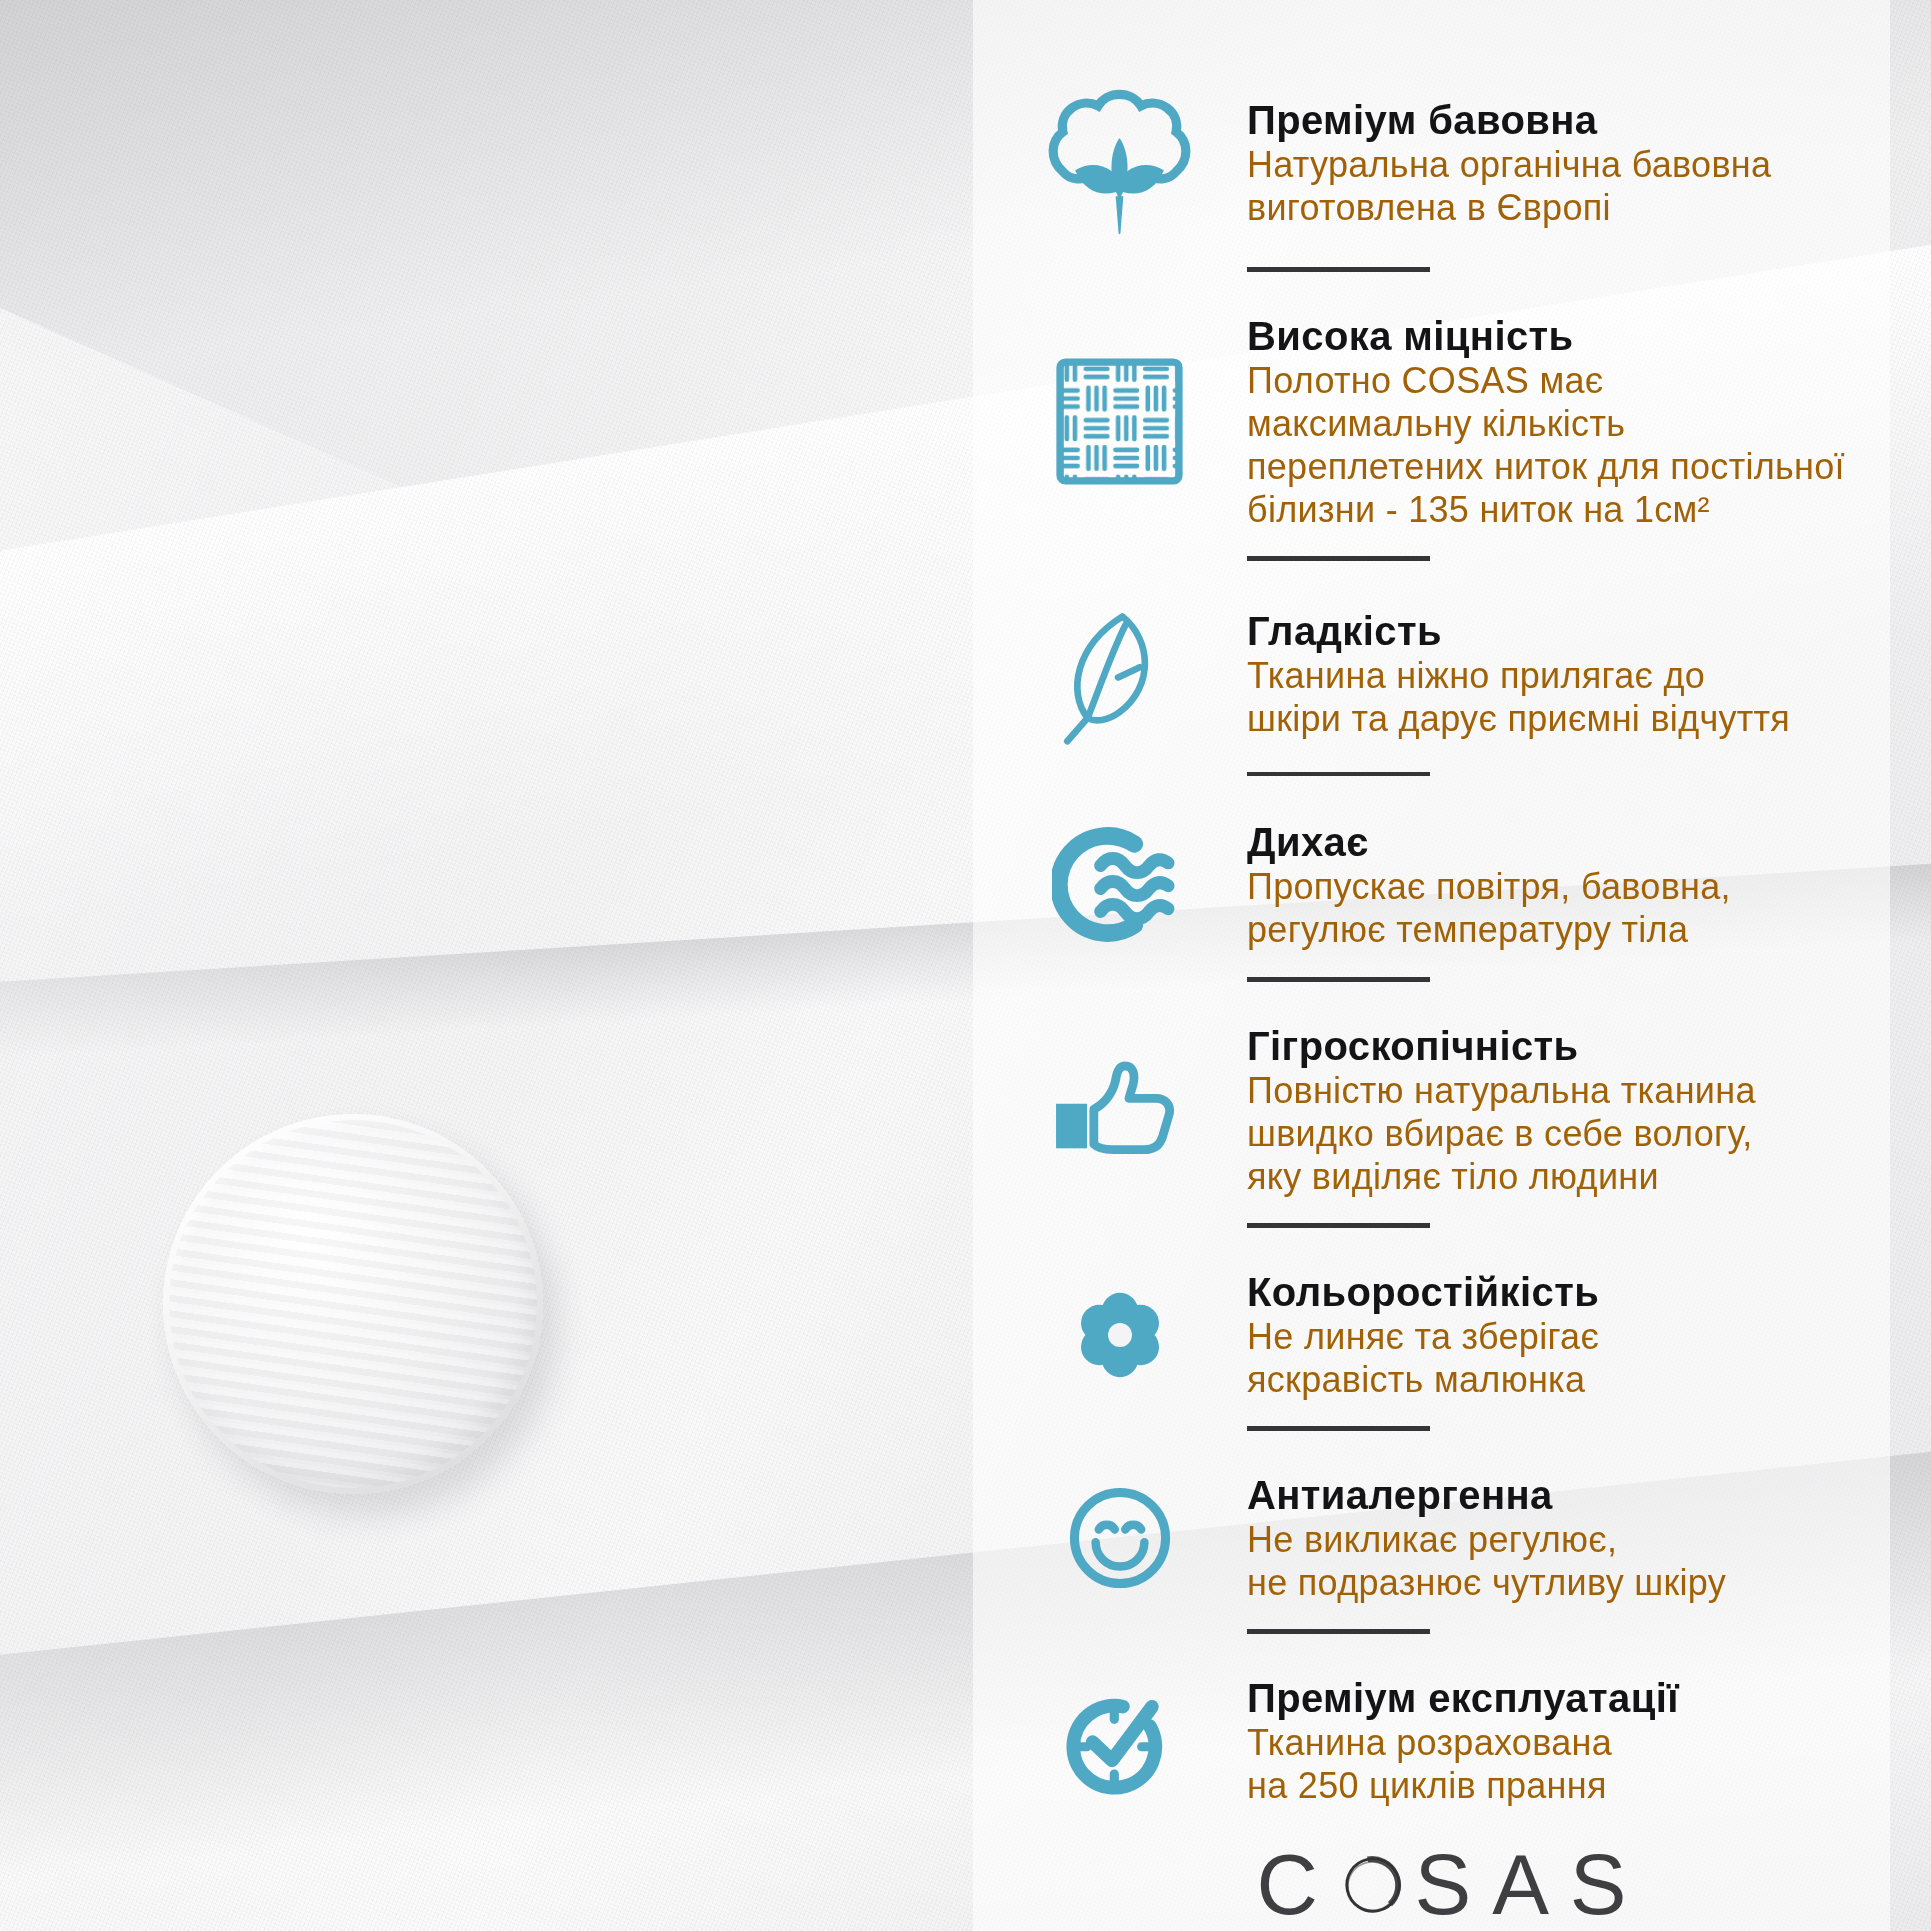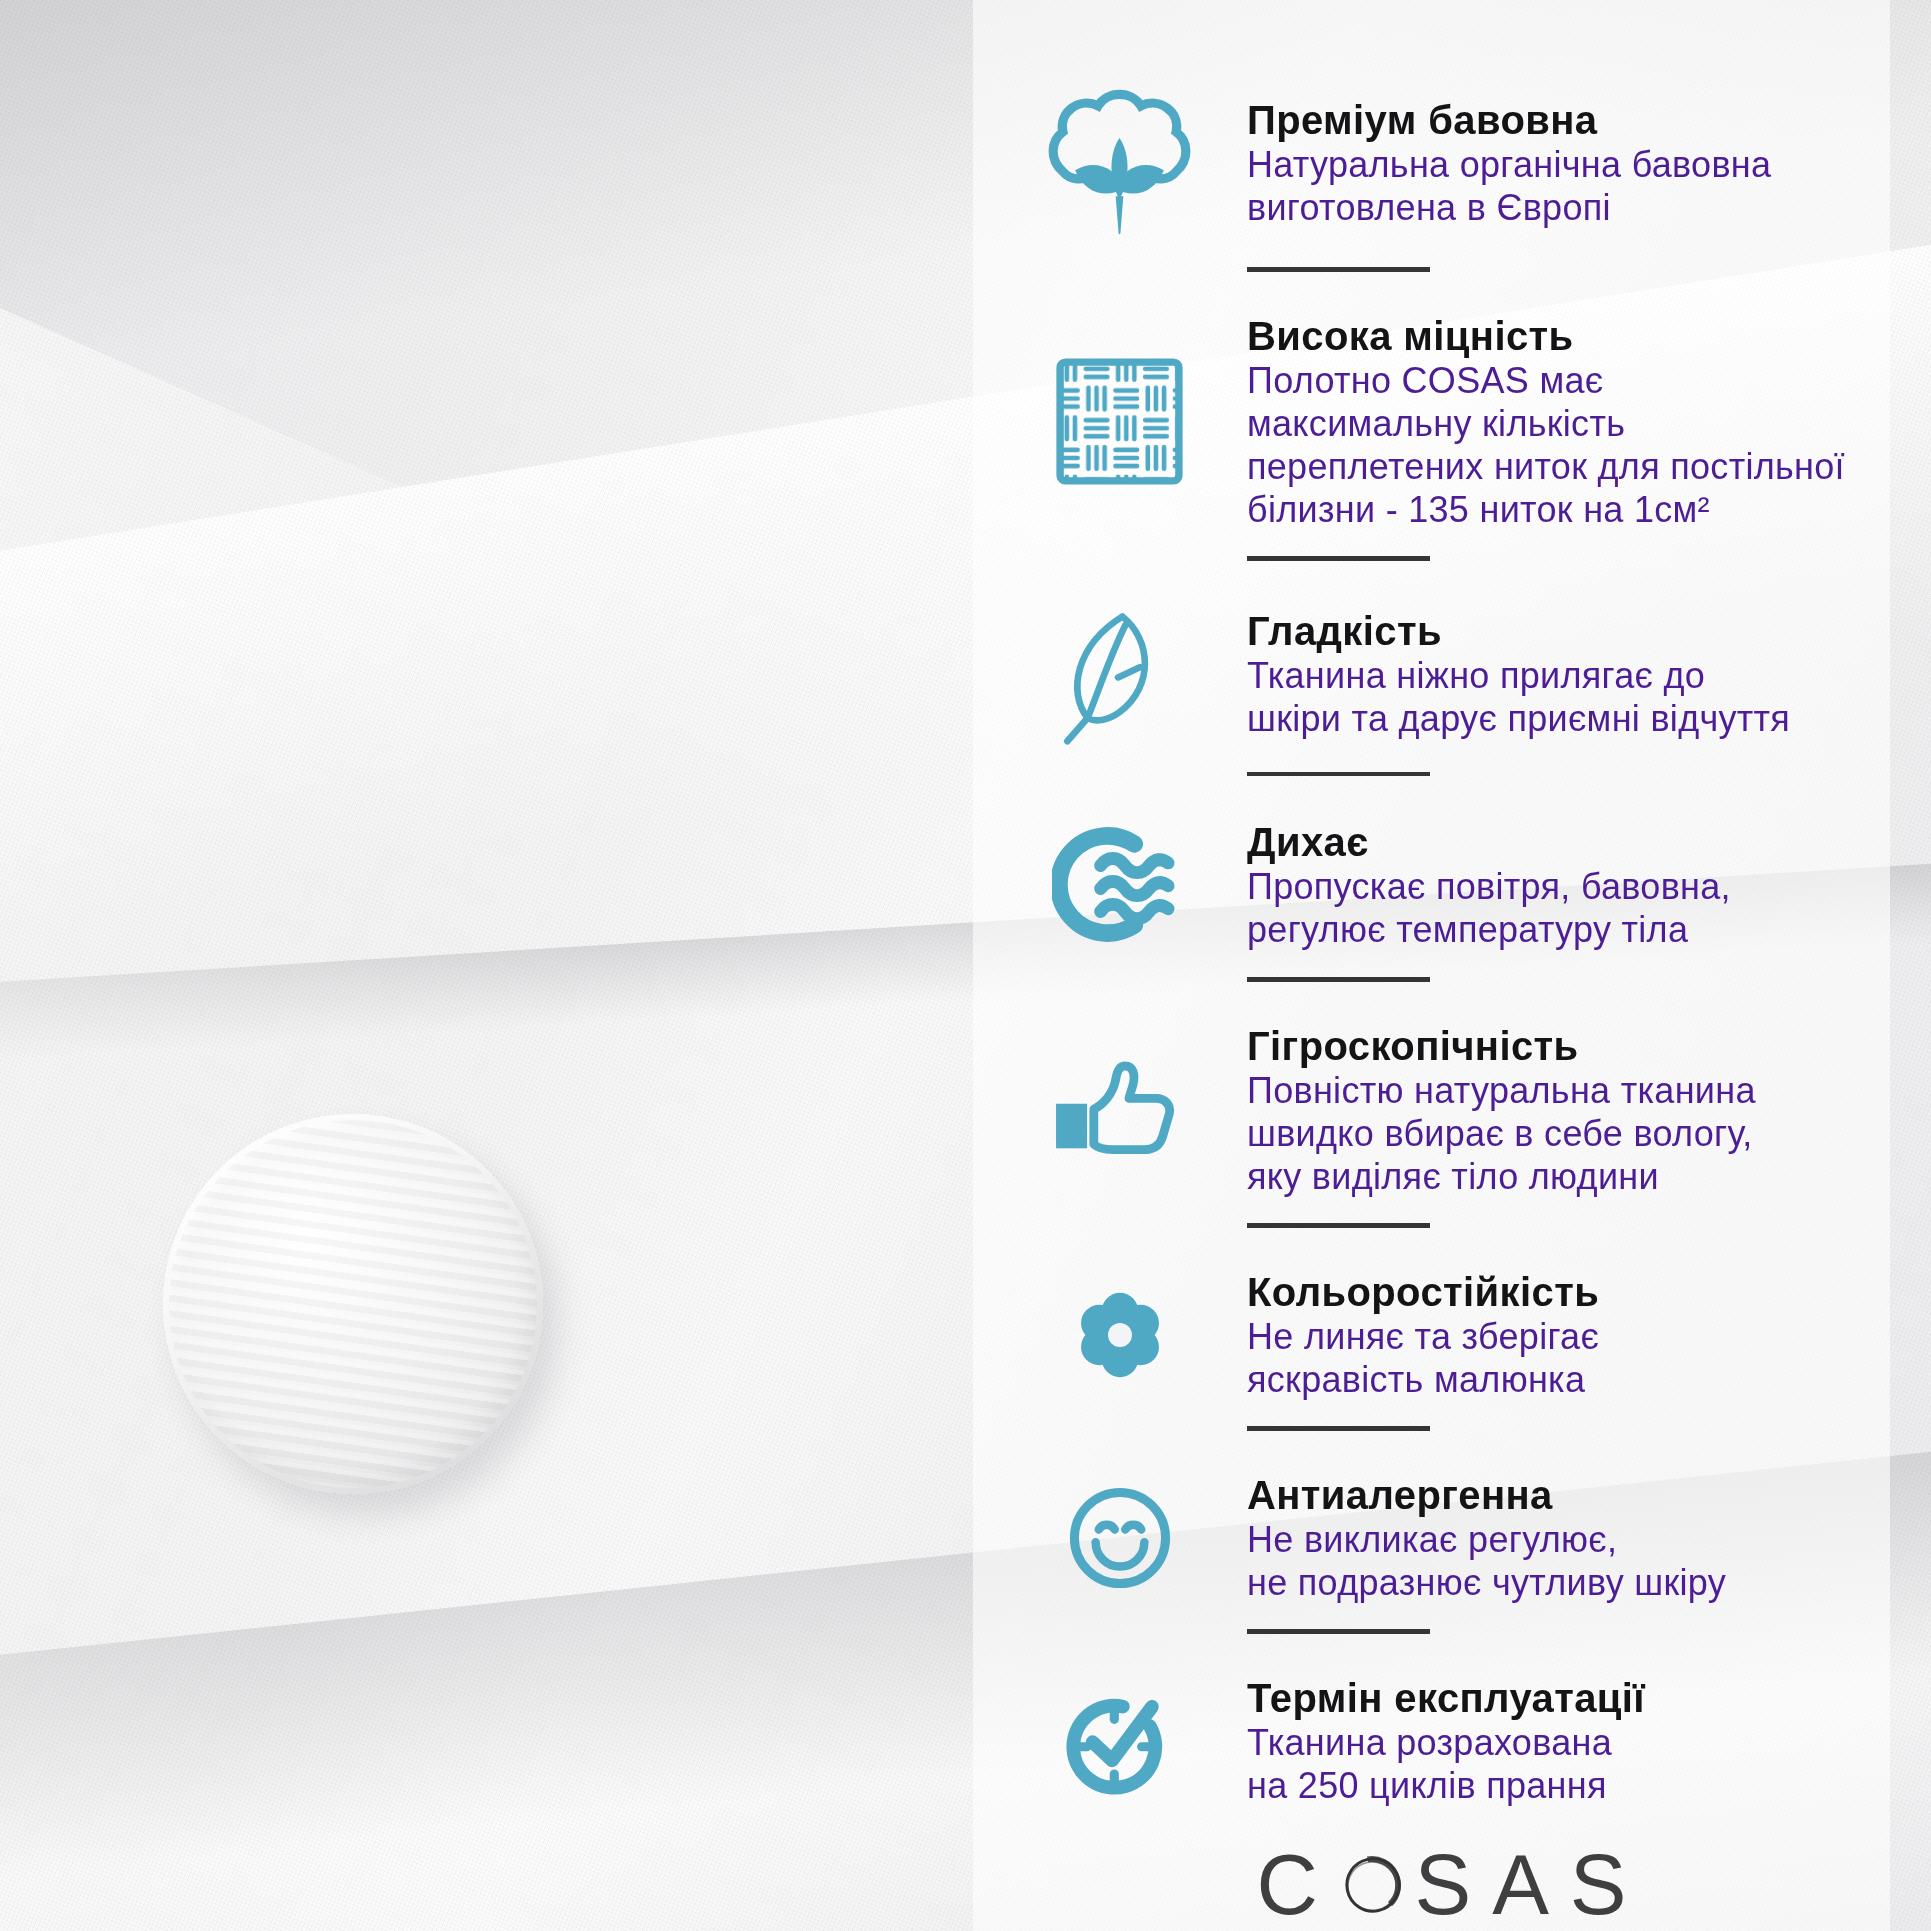--- a/index.html
+++ b/index.html
@@ -30,21 +30,21 @@
   .fabric-button::after{content:"";position:absolute;inset:5.8px;border-radius:50%;
     background:repeating-linear-gradient(8deg,rgba(110,110,118,.07) 0 6.8px,rgba(255,255,255,.25) 6.8px 11.6px,transparent 11.6px 15.4px);
     opacity:.8;}
 
   
   .panel{position:absolute;left:973px;top:0;width:917px;height:1931px;
     background:rgba(255,255,255,.60);box-sizing:border-box;padding:83px 29px 0 70px;}
   .feature{display:grid;grid-template-columns:153px 1fr;column-gap:51px;align-items:center;}
   .icon-box{display:flex;align-items:center;justify-content:center;width:153px;}
   .feature-title{font-size:40px;line-height:46px;font-weight:bold;color:#141416;letter-spacing:0.4px;}
-  .feature-body{font-size:36px;line-height:43px;color:#4c1d95;white-space:pre-line;letter-spacing:0.3px;}
+  .feature-body{font-size:36px;line-height:43px;color:#a16207;white-space:pre-line;letter-spacing:0.3px;}
   .divider{width:183px;height:4.8px;background:#353537;margin:25px 0 41px 204px;}
 
   
   .logo{margin-top:29px;display:flex;justify-content:center;align-items:center;
     font-size:85px;color:#3f3f41;letter-spacing:13.5px;font-weight:400;}
   .logo .lg{letter-spacing:21px;}
   .logo-o{display:inline-flex;margin:0 9.7px 0 1.9px;transform:rotate(-12deg);}
 </style>
 </head>
 <body>
@@ -209,21 +209,21 @@
           <g stroke="#4fa8c4" stroke-width="8" stroke-linecap="round">
             <path d="M45,23 L45,31"></path>
             <path d="M13,55 L21,55"></path>
             <path d="M45,87 L45,79"></path>
             <path d="M77,55 L69,55"></path>
           </g>
           <path d="M26,51 L43,67 L78,20" fill="none" stroke="#4fa8c4" stroke-width="12" stroke-linecap="round" stroke-linejoin="round"></path>
         </svg>
       </div>
       <div class="feature-text">
-        <div class="feature-title">Термін експлуатації</div>
+        <div class="feature-title">Преміум експлуатації</div>
         <div class="feature-body">Тканина розрахована
 на 250 циклів прання</div>
       </div>
     </div>
 
     <div class="logo">
       <span class="lg">C</span>
       <span class="logo-o">
         <svg width="64" height="64" viewBox="0 0 66 66">
           <circle cx="33" cy="33" r="27" fill="none" stroke="#333335" stroke-width="3"></circle>

